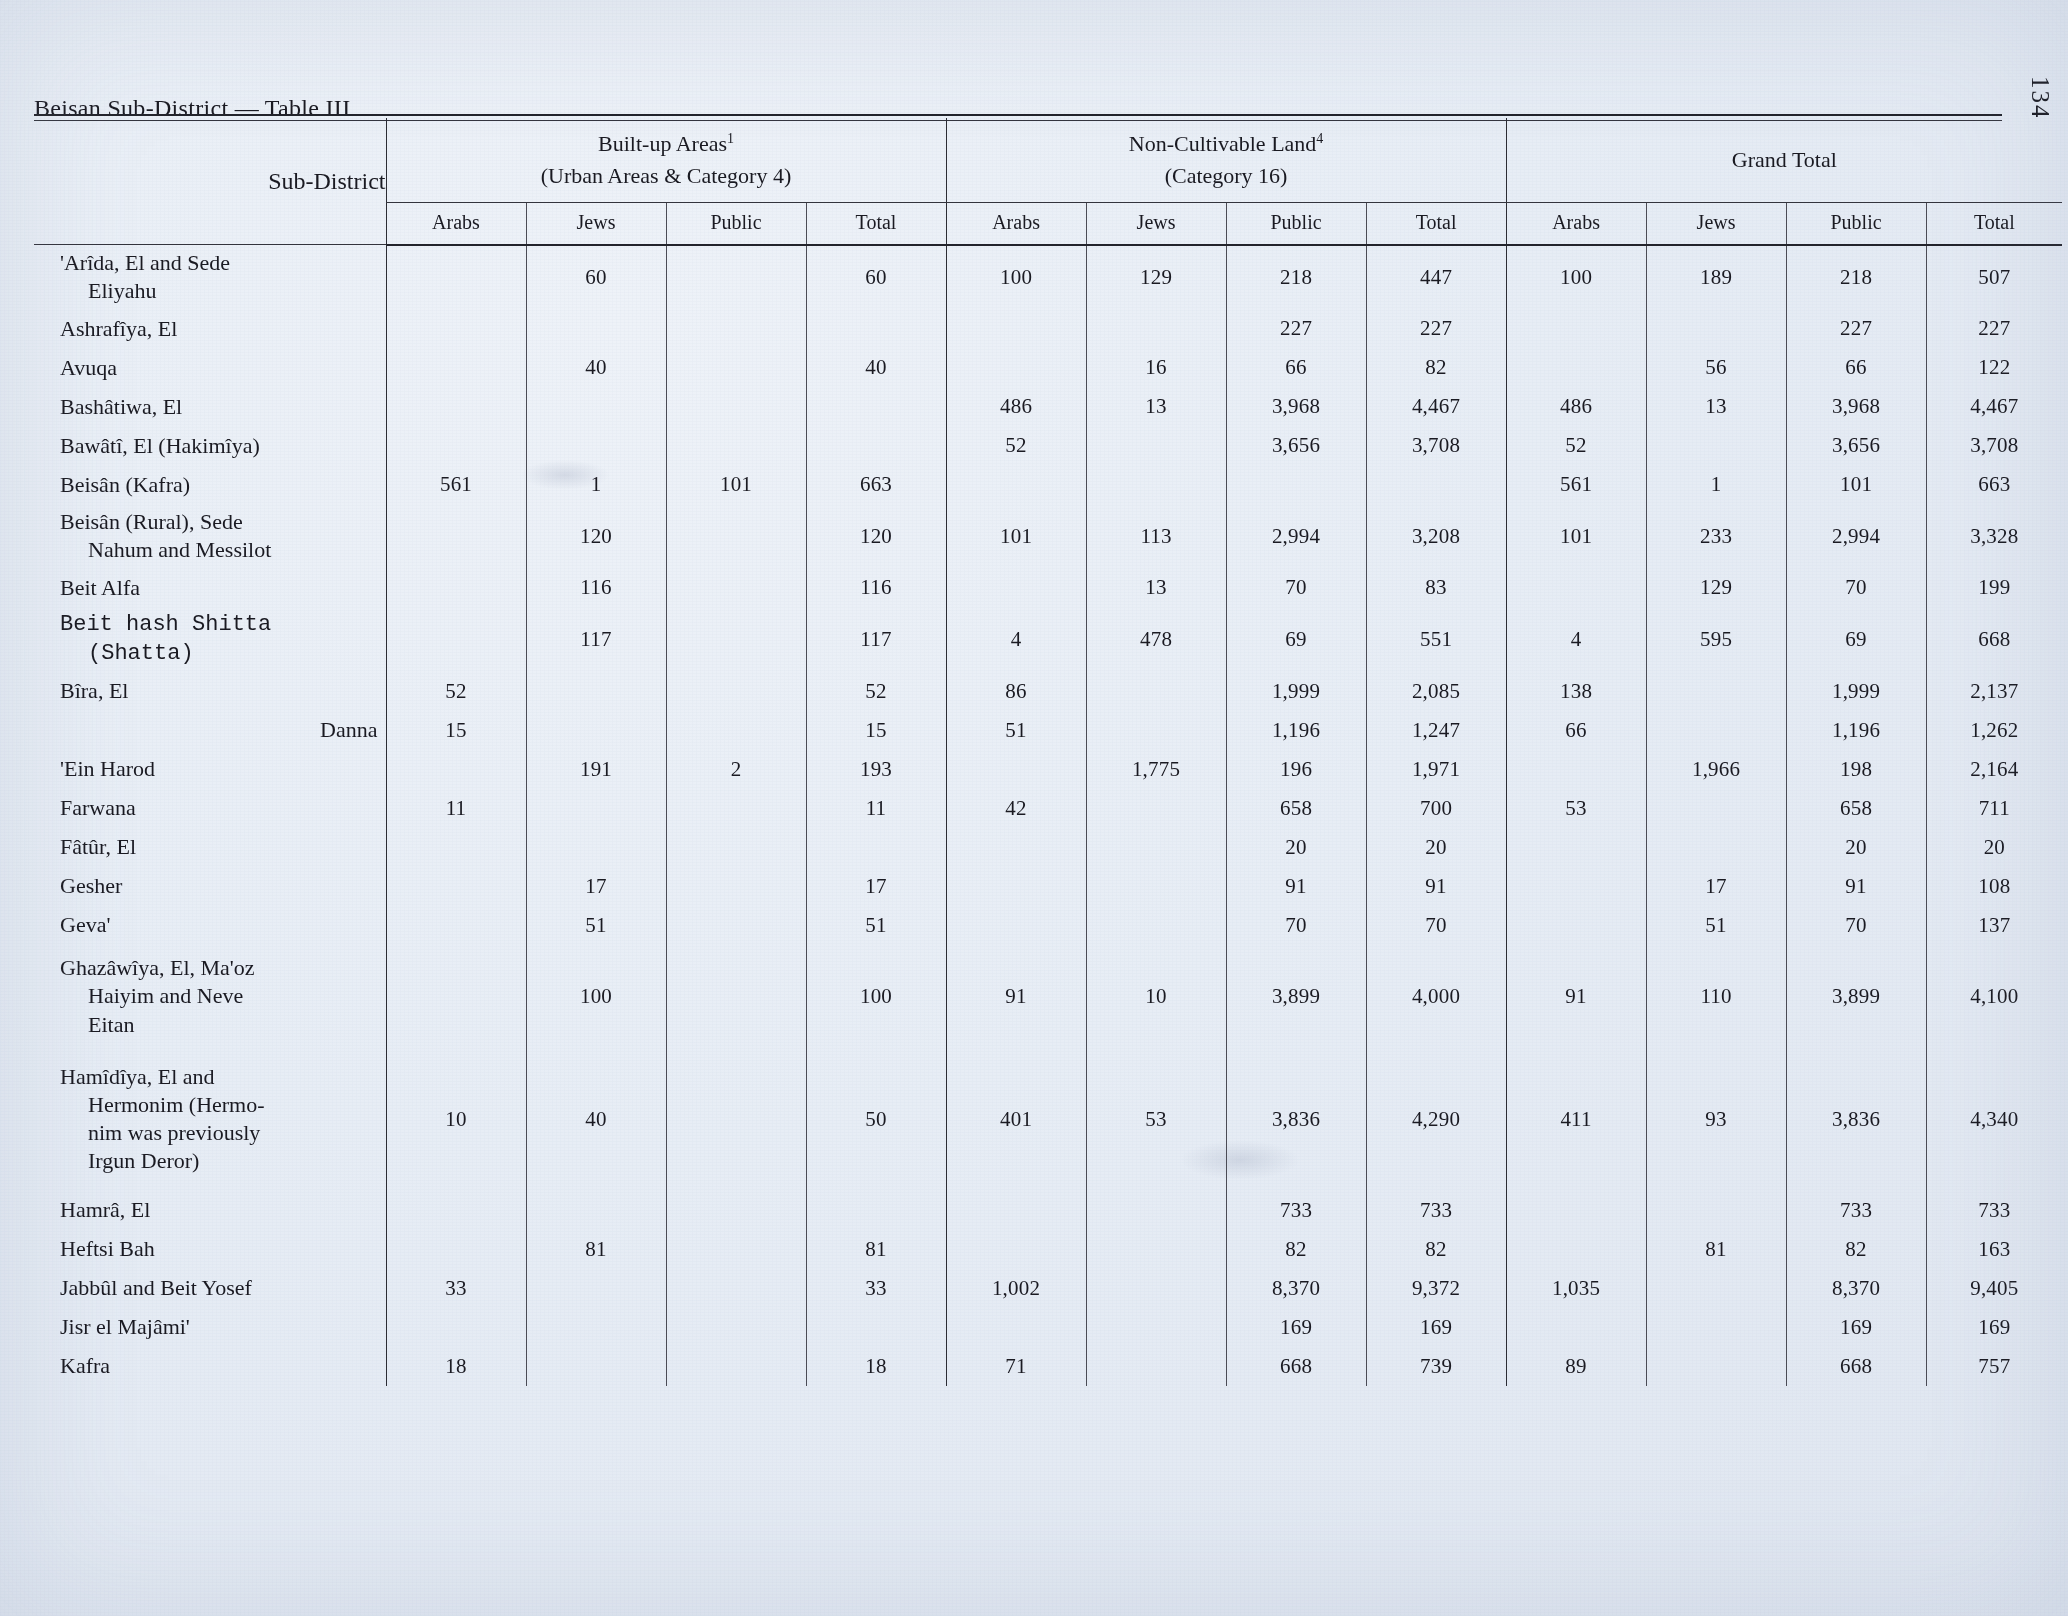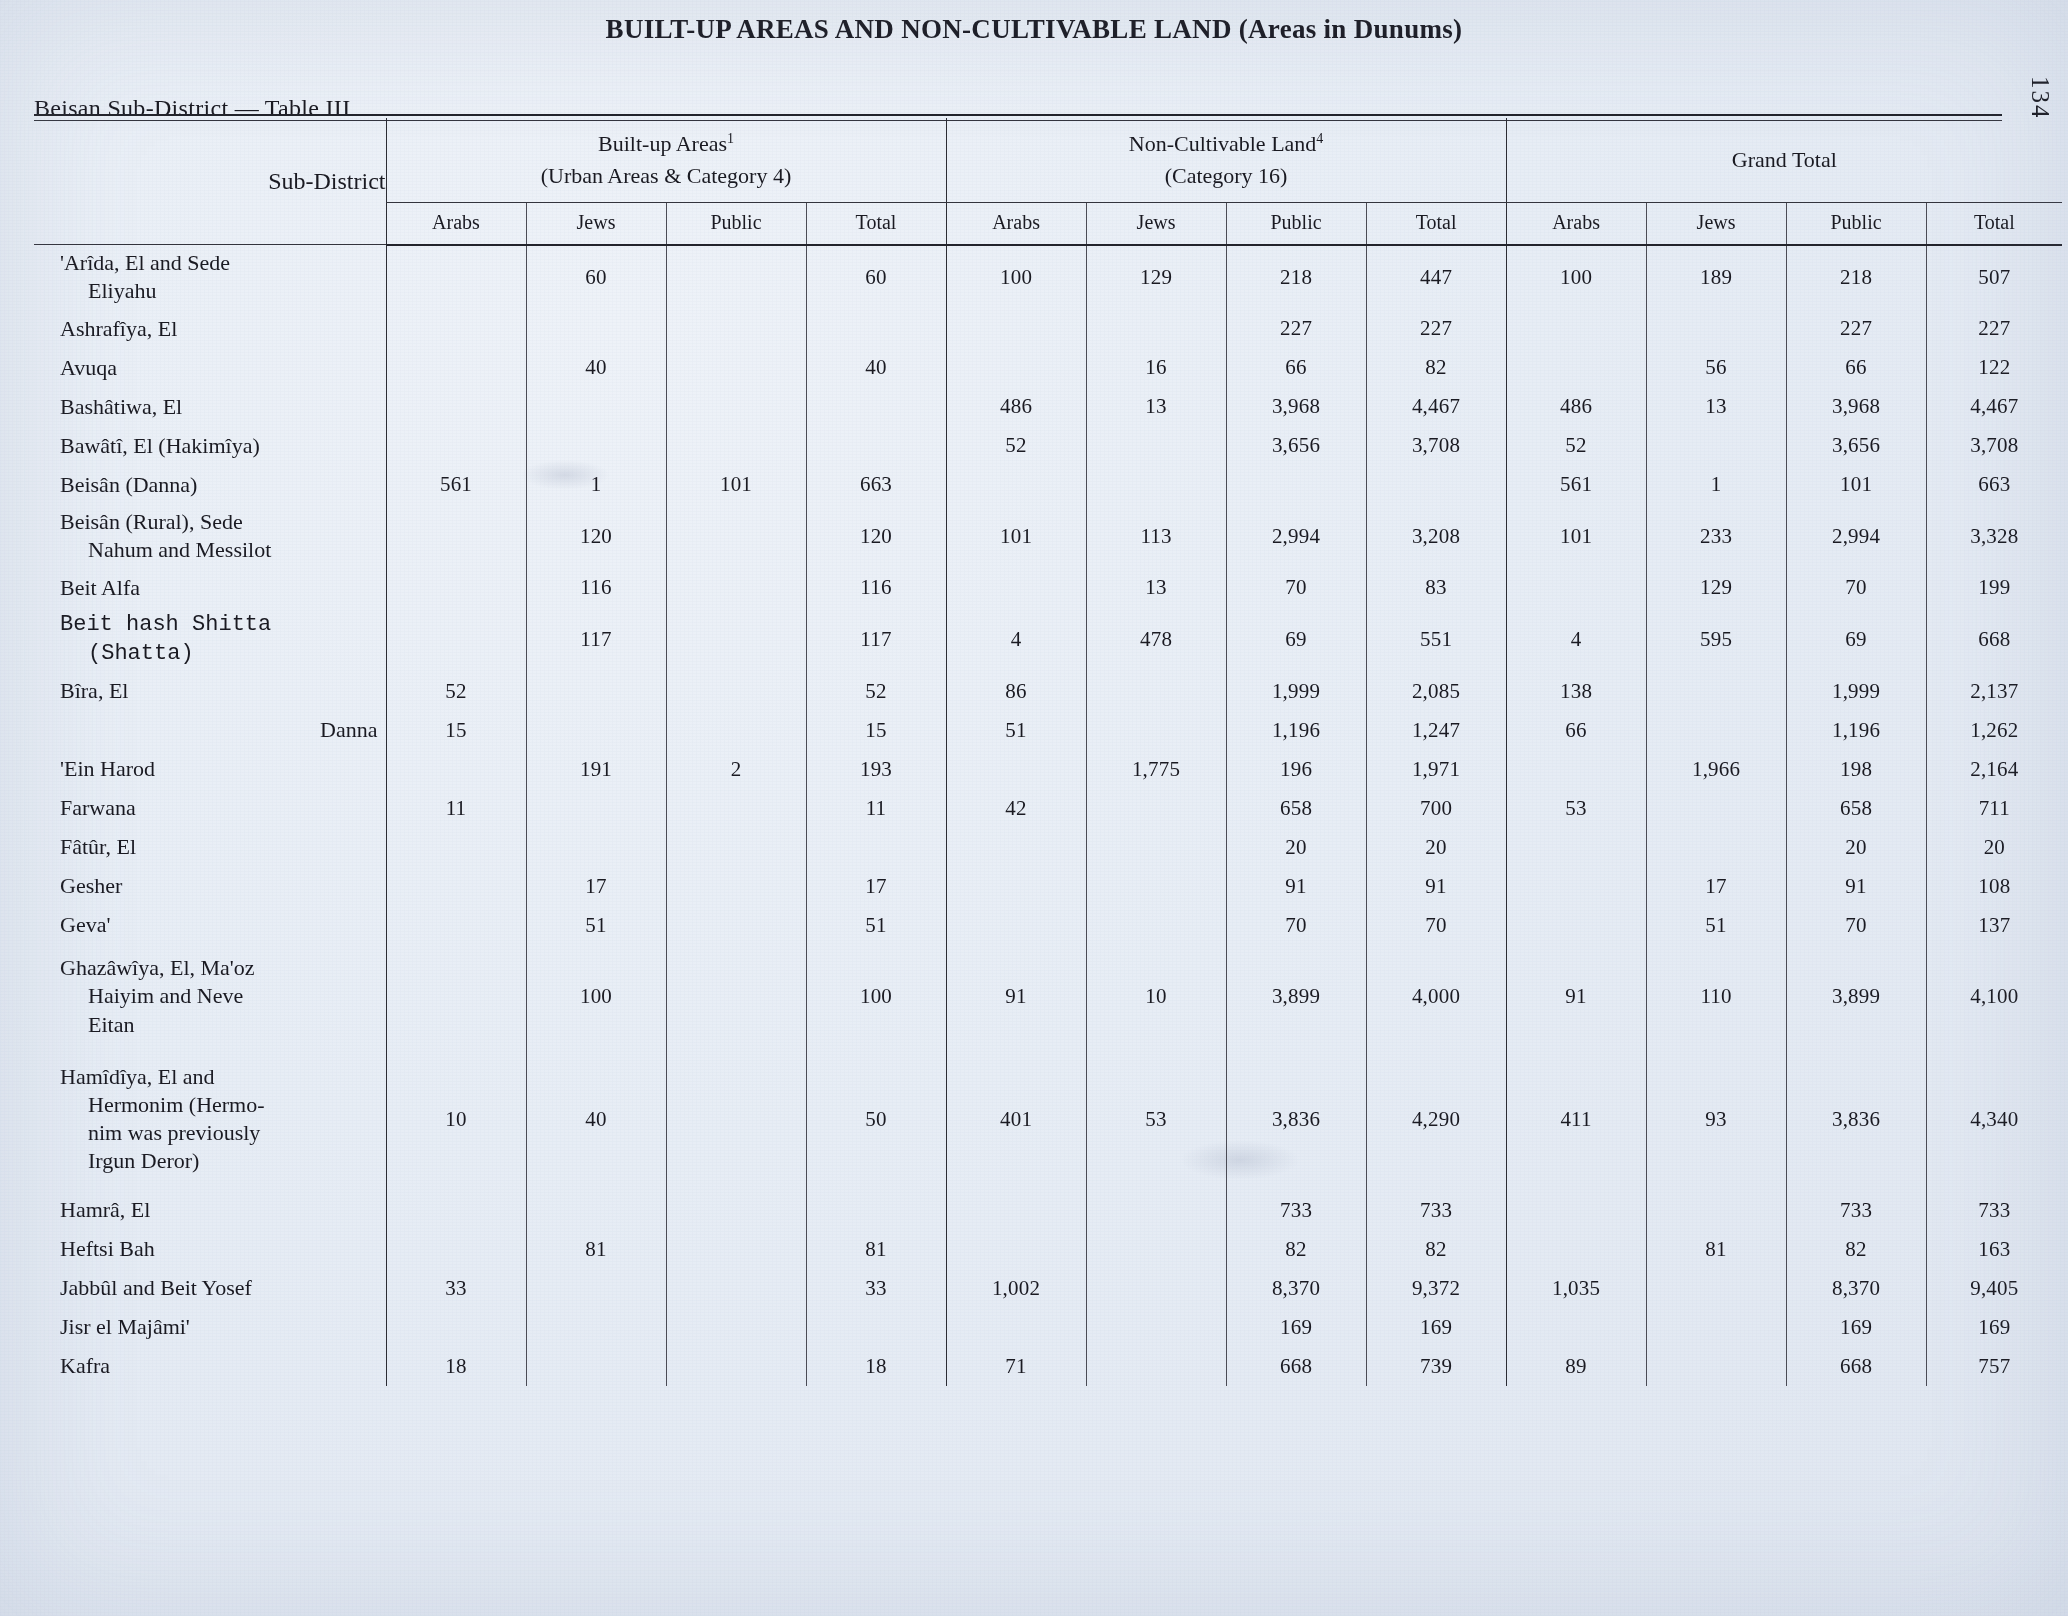--- a/index.html
+++ b/index.html
@@ -157,21 +157,20 @@
 </style>
 </head>
 <body>
 
 <div class="page">
   <div class="grain"></div>
 
   <div class="smudge" style="left:1180px; top:1140px; width:120px; height:40px;"></div>
   <div class="smudge" style="left:520px; top:460px; width:90px; height:30px;"></div>
 
-  <div class="doc-title">BUILT-UP AREAS AND NON-CULTIVABLE LAND (Areas in Dunums)</div>
 
   <div class="subdistrict-label">Beisan Sub-District — Table III</div>
 
   <div class="page-number">134</div>
 
   <div class="rule-top"></div>
   <div class="rule-top2"></div>
 
   <div class="table-wrap">
     <table class="main">
@@ -290,21 +289,21 @@
             <td class="num ">52</td>
             <td class="num vsep-thin-l"></td>
             <td class="num vsep-thin-l">3,656</td>
             <td class="num vsep-thin-l vsep-r">3,708</td>
             <td class="num ">52</td>
             <td class="num vsep-thin-l"></td>
             <td class="num vsep-thin-l">3,656</td>
             <td class="num vsep-thin-l">3,708</td>
           </tr>
           <tr>
-            <td class="stub vsep-r" style="border-right: none;"><span>Beisân (Danna)</span></td>
+            <td class="stub vsep-r" style="border-right: none;"><span>Beisân (Kafra)</span></td>
             <td class="num vsep-l">561</td>
             <td class="num vsep-thin-l">1</td>
             <td class="num vsep-thin-l">101</td>
             <td class="num vsep-thin-l vsep-r">663</td>
             <td class="num "></td>
             <td class="num vsep-thin-l"></td>
             <td class="num vsep-thin-l"></td>
             <td class="num vsep-thin-l vsep-r"></td>
             <td class="num ">561</td>
             <td class="num vsep-thin-l">1</td>

